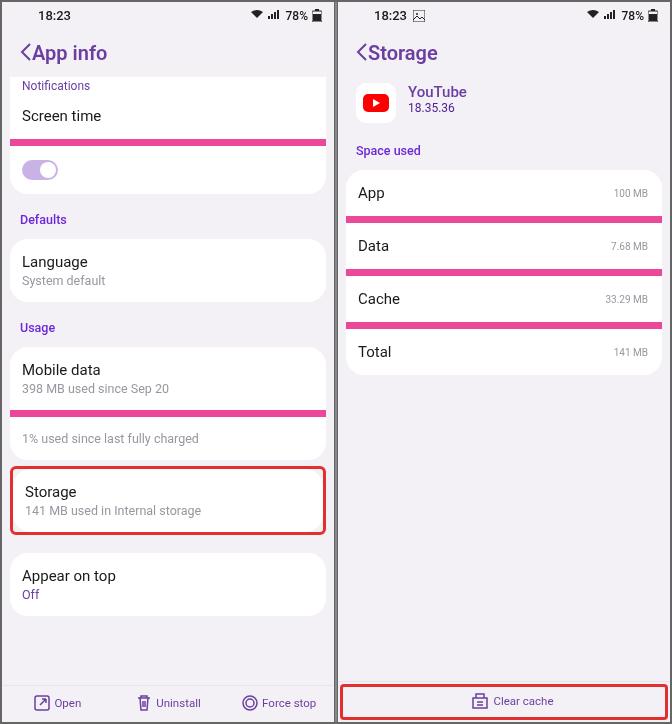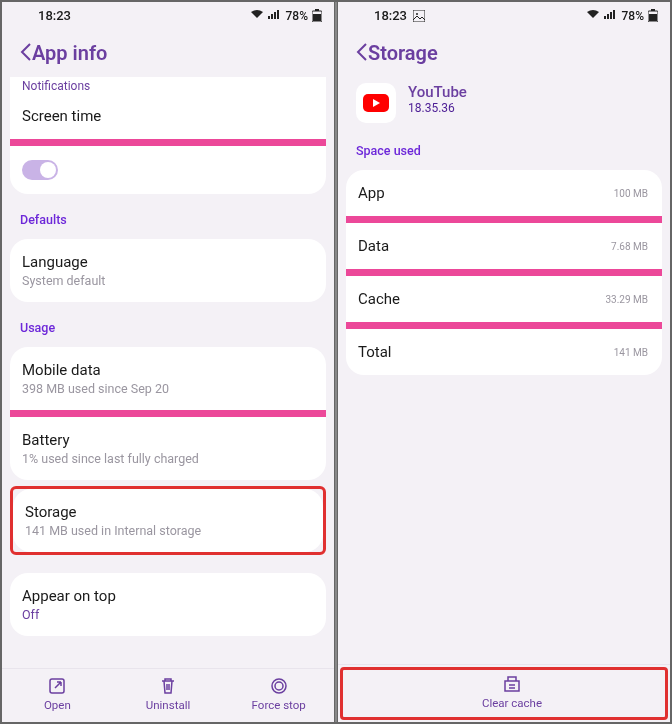--- a/index.html
+++ b/index.html
@@ -124,21 +124,21 @@
   .app-version { color: #4c1d95; font-size: 12px; }
 
   .bottom-bar {
     display: flex;
     border-top: 1px solid #e8e4ec;
     background: #f4f1f6;
   }
   .bottom-btn {
     flex: 1;
     display: flex;
-    flex-direction: column;
+    flex-direction: row;
     align-items: center;
     justify-content: center;
     gap: 3px;
     padding: 8px 0 10px 0;
     color: #6b3fa0;
     font-size: 11.5px;
   }
   .bottom-btn svg { display: block; }
   .bottom-btn.highlighted {
     border: 3px solid #e03030;
@@ -213,21 +213,20 @@
     <div class="section-label">Usage</div>
     <div class="card">
       <div class="row">
         <div class="text">
           <span class="primary">Mobile data</span>
           <span class="secondary">398 MB used since Sep 20</span>
         </div>
       </div>
       <div class="row">
         <div class="text">
-          <span class="primary">Battery</span>
           <span class="secondary">1% used since last fully charged</span>
         </div>
       </div>
     </div>
 
     <div class="storage-wrap highlight" style="margin-top:6px;">
       <div class="card">
         <div class="row">
           <div class="text">
             <span class="primary">Storage</span>

